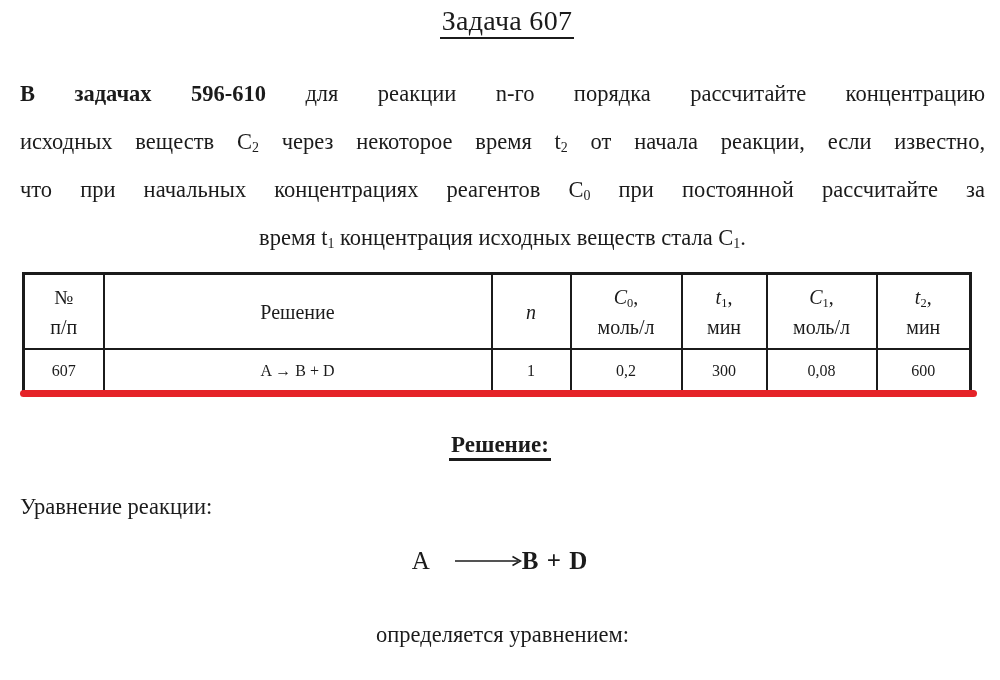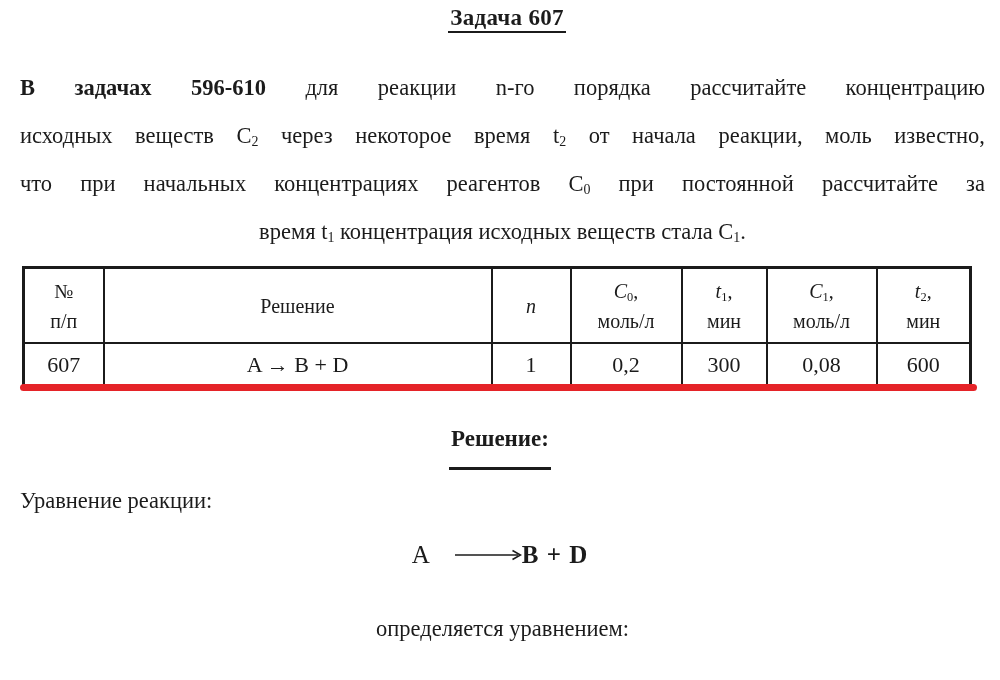--- a/index.html
+++ b/index.html
@@ -3,65 +3,65 @@
 <meta charset="utf-8">
 <style>
   :root { --ink:#1b1b1b; --red:#e52328; }
   html,body { margin:0; padding:0; }
   body {
     width:1000px; height:680px; overflow:hidden; background:#ffffff;
     font-family:"Liberation Serif", serif; color:var(--ink);
   }
   
   .title-wrap { margin-top:5px; text-align:center; }
-  .title-text { font-size:23px; font-weight:bold; letter-spacing:0.3px;
+  .title-text { font-size:28px; font-weight:normal; letter-spacing:0.3px;
     border-bottom:2px solid var(--ink); padding:0 2px 1px 2px;margin-left:14px; }
   
   .para { font-size:22.5px; }
   .intro { margin:33px 15px 0 20px; }
   .closing { margin:36px 15px 0 20px; }
   .jline { line-height:48px; height:48px; text-align:justify; text-align-last:justify; text-justify:inter-word; }
   .lline { line-height:48px; height:48px; text-align:center; }
   .b { font-weight:bold; }
   .i { font-style:italic; }
   sub.sub, .sub { font-size:0.62em; vertical-align:-0.22em; line-height:0; }
   .rb { color:var(--red); font-weight:bold; text-decoration:underline;
     text-decoration-color:var(--red); text-decoration-thickness:2px; text-underline-offset:4px; }
   
   table.data { border-collapse:collapse; table-layout:fixed; width:947px;
     margin:10px 0 0 22px; border:3px solid var(--ink); }
   table.data th, table.data td { border:2px solid var(--ink); text-align:center;
     vertical-align:middle; padding:0; font-weight:normal; }
   table.data th { height:73px; font-size:20px; line-height:1.5; }
-  table.data td { height:41px; font-size:22px; }
+  table.data td { height:41px; font-size:16px; }
   .c1{width:80px}.c2{width:388px}.c3{width:79px}.c4{width:111px}.c5{width:85px}.c6{width:110px}.c7{width:94px}
   
   .red-line { position:relative; z-index:2; width:957px; height:7px; margin:-4px 0 0 20px;
     background:var(--red); border-radius:3.5px; }
   
   .solution-wrap { margin-top:35px; text-align:center; }
   .solution-text { font-size:23px; font-weight:bold;
-    border-bottom:3px solid var(--ink); padding:0 2px 16px 2px; }
+    border-bottom:3px solid var(--ink); padding:0 2px 1px 2px; }
   .eq-label { margin:36px 0 12px 20px; font-size:22.5px; }
   
   .formula { margin-top:27px; display:flex; justify-content:center; align-items:center; font-size:25px; }
   .formula .lhs { margin-right:24px; }
   .formula .rhs { letter-spacing:1px;font-weight:bold; }
   .arrow-svg { display:block; }
 </style>
 </head>
 <body style="background: rgb(255, 255, 255);">
 
 <div class="title-wrap">
   <span class="title-text">Задача 607</span>
 </div>
 
 <div class="para intro">
   <div class="jline"><span class="b">В задачах 596-610</span><span> для реакции n-го порядка рассчитайте концентрацию</span></div>
-  <div class="jline"><span>исходных веществ C</span><span class="sub">2</span><span> через некоторое время t</span><span class="sub">2</span><span> от начала реакции, моль известно,</span></div>
+  <div class="jline"><span>исходных веществ C</span><span class="sub">2</span><span> через некоторое время t</span><span class="sub">2</span><span> от начала реакции, если известно,</span></div>
   <div class="jline"><span>что при начальных концентрациях реагентов C</span><span class="sub">0</span><span> при постоянной рассчитайте за</span></div>
   <div class="lline"><span>время t</span><span class="sub">1</span><span> концентрация исходных веществ стала C</span><span class="sub">1</span><span>.</span></div>
 </div>
 
 <table class="data">
   <colgroup>
     <col class="c1">
       <col class="c2">
       <col class="c3">
       <col class="c4">

